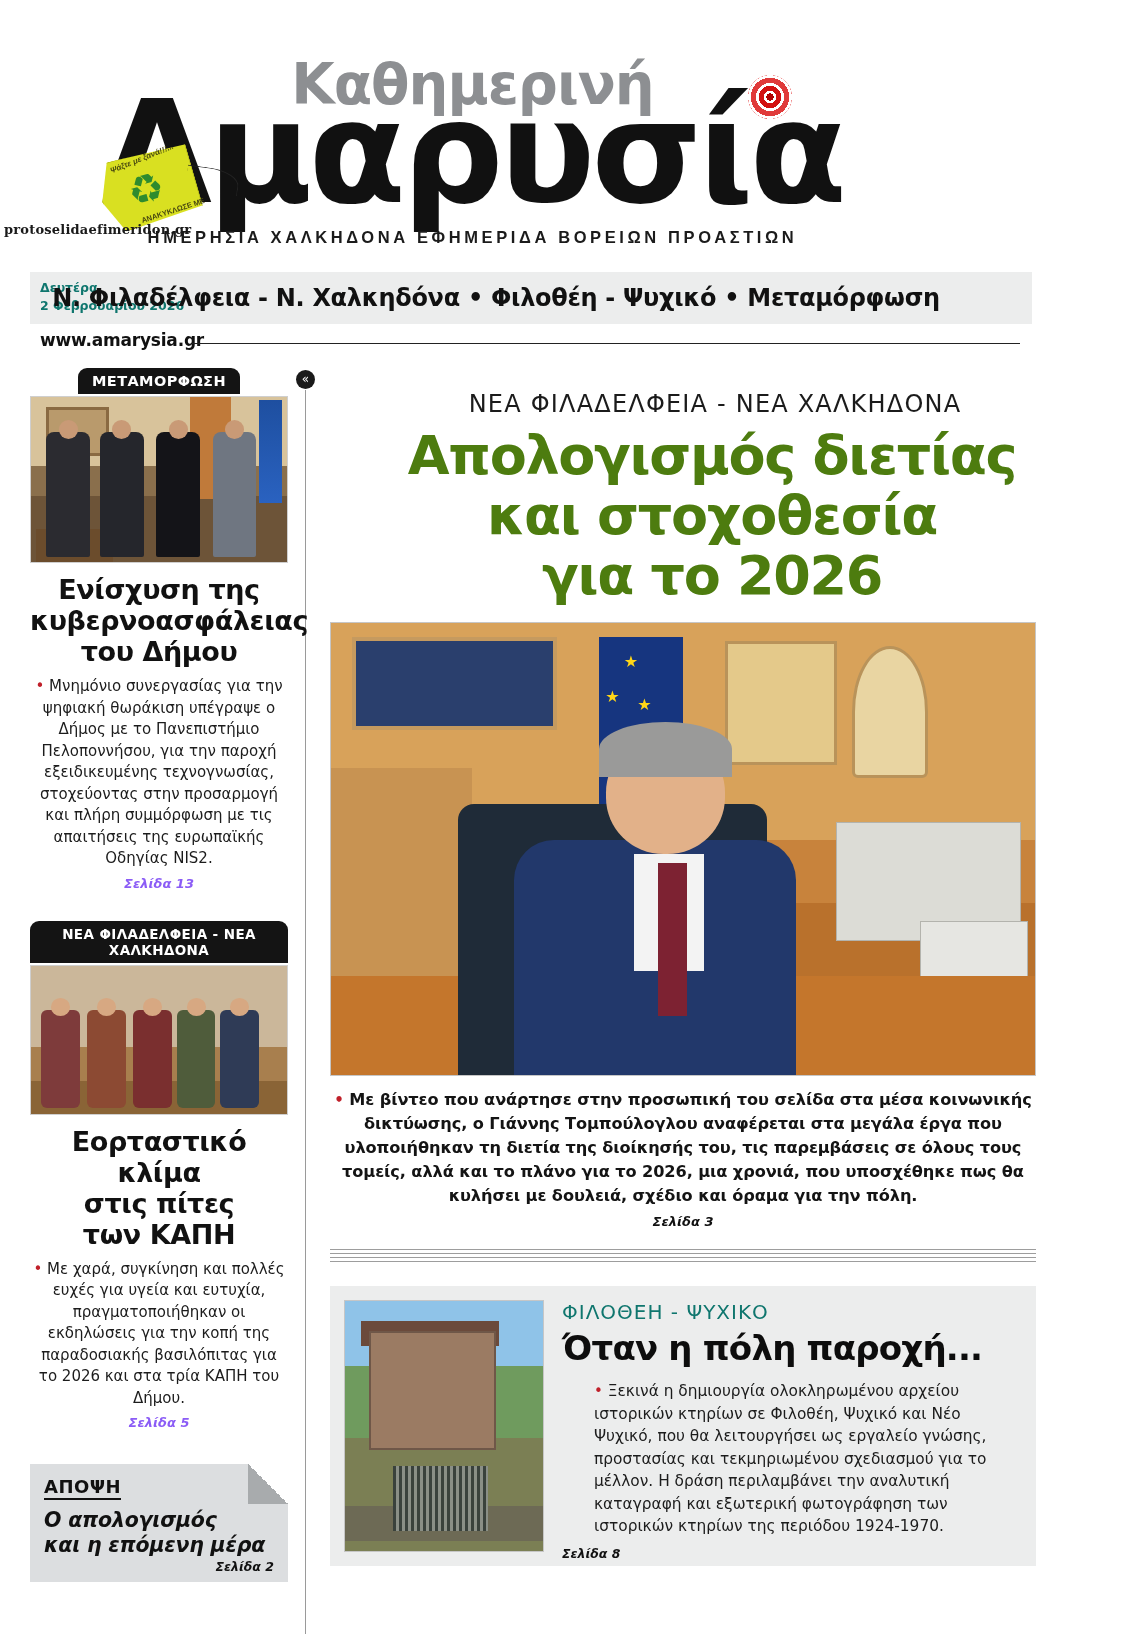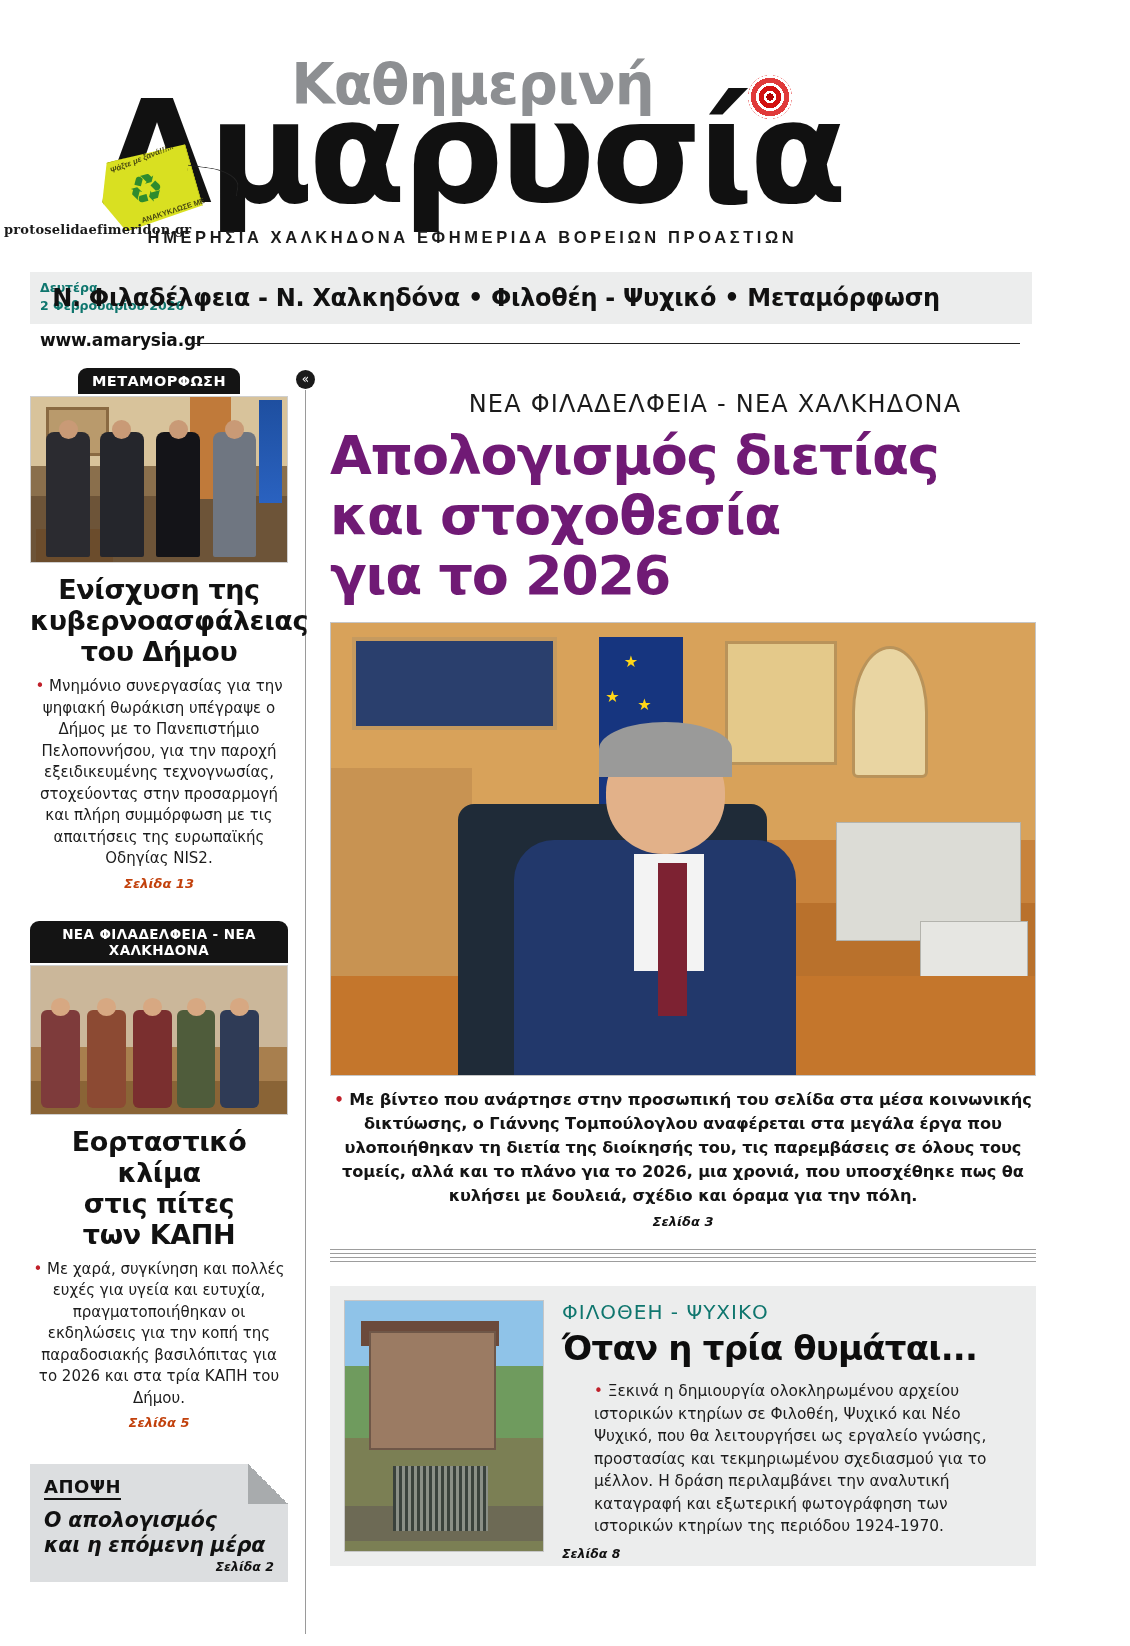--- a/index.html
+++ b/index.html
@@ -126,21 +126,21 @@
     font-family:"DejaVu Sans", sans-serif;font-weight:700;text-align:center;
     font-size:27px;line-height:31px;color:#111;margin:11px 0 9px;letter-spacing:-0.4px;
   }
   .side-body{
     text-align:center;font-size:15px;line-height:21.5px;color:#1c1c1c;
     font-family:"DejaVu Sans", sans-serif;
   }
   .bullet{color:#c0202a;font-size:15px;}
   .page-ref{
     text-align:center;font-style:italic;font-weight:700;font-size:13px;
-    margin-top:6px;font-family:"DejaVu Sans", sans-serif;color:#c2410c;
+    margin-top:6px;font-family:"DejaVu Sans", sans-serif;color:#8b5cf6;
   }
 
   
   .opinion{
     position:relative;margin-top:34px;width:258px;height:118px;background:#dcdee0;
   }
   .opinion .fold{
     position:absolute;right:0;top:0;width:40px;height:40px;
     background:linear-gradient(225deg,#ffffff 0 50%,#a8abad 50% 100%);
   }
@@ -158,22 +158,22 @@
     position:absolute;right:14px;bottom:8px;font-style:italic;font-weight:700;
     font-size:12.5px;font-family:"DejaVu Sans", sans-serif;
   }
 
   
   .kicker{
     text-align:center;font-size:24px;letter-spacing:1.2px;color:#1b1b1b;
     font-family:"DejaVu Sans", sans-serif;font-weight:400;margin:22px 0 8px;
   }
   .lead-head{
-    text-align:left;font-family:"DejaVu Sans", sans-serif;font-weight:700;
-    font-size:54px;line-height:60px;color:#701a75;letter-spacing:-1.3px;
+    text-align:center;font-family:"DejaVu Sans", sans-serif;font-weight:700;
+    font-size:54px;line-height:60px;color:#4d7c0f;letter-spacing:-1.3px;
     padding-right:6px;
   }
   .lead-photo{
     width:706px;height:454px;margin:16px 0 0 0;border:1px solid #c6c6c6;
     box-sizing:border-box;position:relative;overflow:hidden;
   }
   .lead-cap{
     width:706px;text-align:center;font-size:16.2px;line-height:24px;
     font-family:"DejaVu Sans", sans-serif;font-weight:700;color:#141414;
     margin-top:12px;letter-spacing:-0.1px;
@@ -426,21 +426,21 @@
         <div class="bottom-photo">
           <div class="ph p3">
             <div class="roof"></div>
             <div class="house"></div>
             <div class="wall"></div>
             <div class="gate"></div>
           </div>
         </div>
         <div class="bottom-txt">
           <div class="b-kicker">ΦΙΛΟΘΕΗ - ΨΥΧΙΚΟ</div>
-          <div class="b-head">Όταν η τρία θυμάται...</div>
+          <div class="b-head">Όταν η πόλη παροχή...</div>
           <div class="b-body">
             <span class="bullet">•</span>
             <span>Ξεκινά η δημιουργία ολοκληρωμένου αρχείου ιστορικών κτηρίων σε Φιλοθέη, Ψυχικό και Νέο Ψυχικό, που θα λειτουργήσει ως εργαλείο γνώσης, προστασίας και τεκμηριωμένου σχεδιασμού για το μέλλον. Η δράση περιλαμβάνει την αναλυτική καταγραφή και εξωτερική φωτογράφηση των ιστορικών κτηρίων της περιόδου 1924-1970.</span>
           </div>
           <div class="b-ref">Σελίδα 8</div>
         </div>
       </div>
 
     </div>
   </div>

